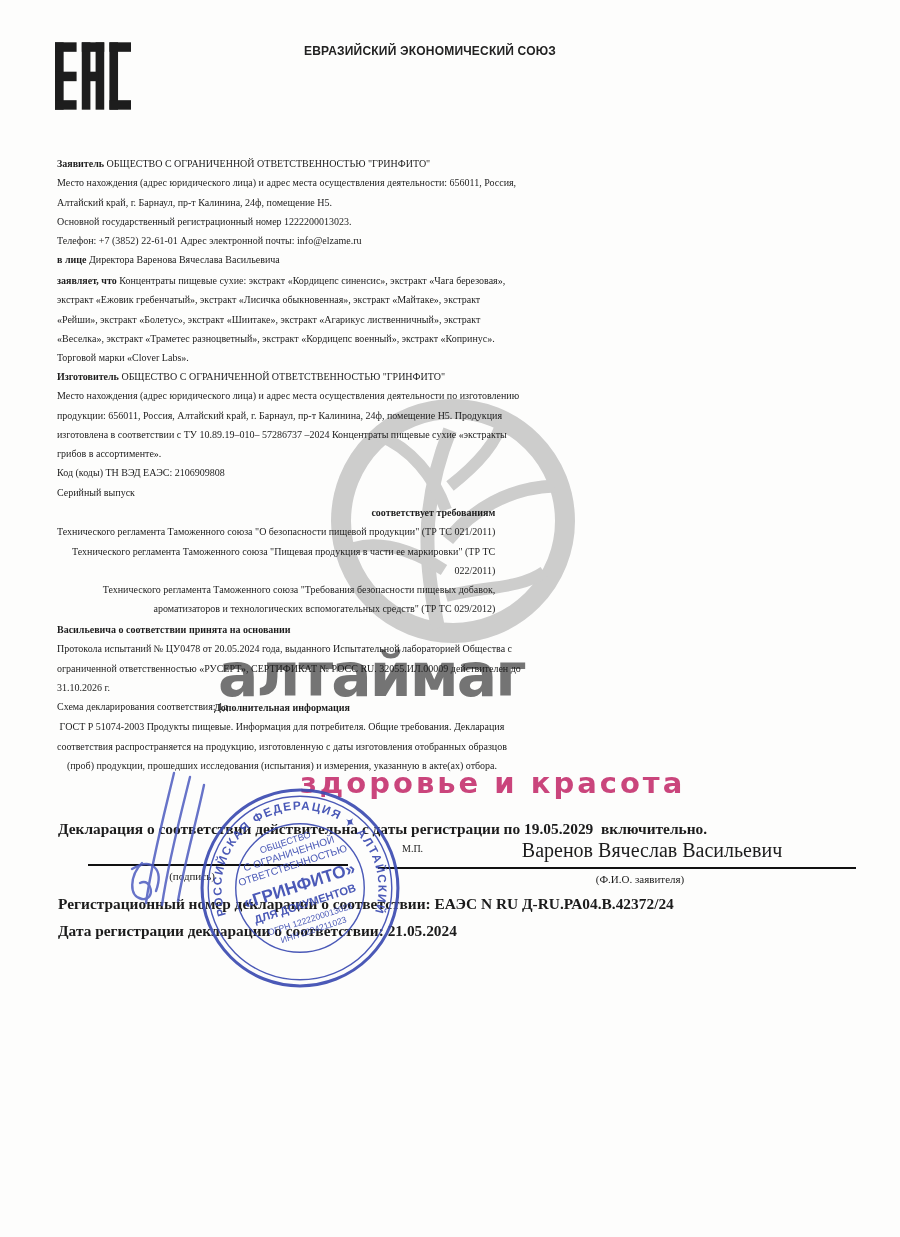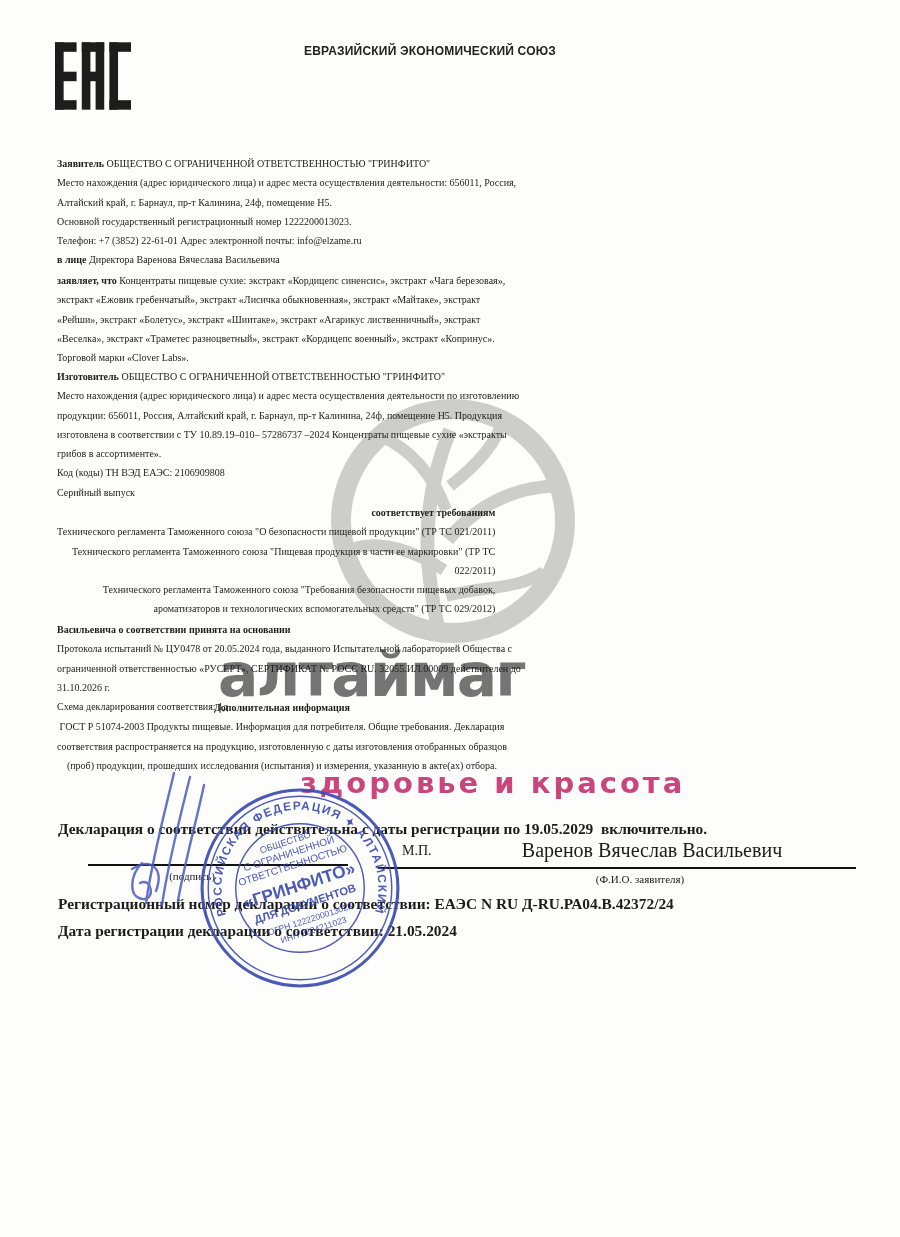--- a/index.html
+++ b/index.html
@@ -19,21 +19,21 @@
           font-family:"DejaVu Sans", sans-serif;font-weight:bold;font-size:29px;
           color:#be185d;opacity:.8;letter-spacing:3px;}
   
   .textlayer{position:absolute;inset:0;z-index:2;}
   .para{position:absolute;left:57px;margin:0;font-size:10px;line-height:19.3px;white-space:pre;}
   .para b{font-weight:bold;}
   .boldline{position:absolute;left:58px;margin:0;font-size:15.4px;font-weight:bold;white-space:pre;}
   
   .sigrule{position:absolute;height:2px;background:#111;}
   .cap{position:absolute;font-size:11px;text-align:center;}
-  .mp{position:absolute;left:402px;top:843px;font-size:14px;}
+  .mp{position:absolute;left:402px;top:843px;font-size:10px;}
   .fio-name{position:absolute;left:452px;top:839px;width:400px;text-align:center;font-size:20px;}
   
   .stamp{position:absolute;left:198px;top:786px;z-index:3;opacity:.92;}
   .autograph{position:absolute;left:112px;top:765px;z-index:3;opacity:.85;}
 </style>
 </head>
 <body>
 
 <div class="page">
 

